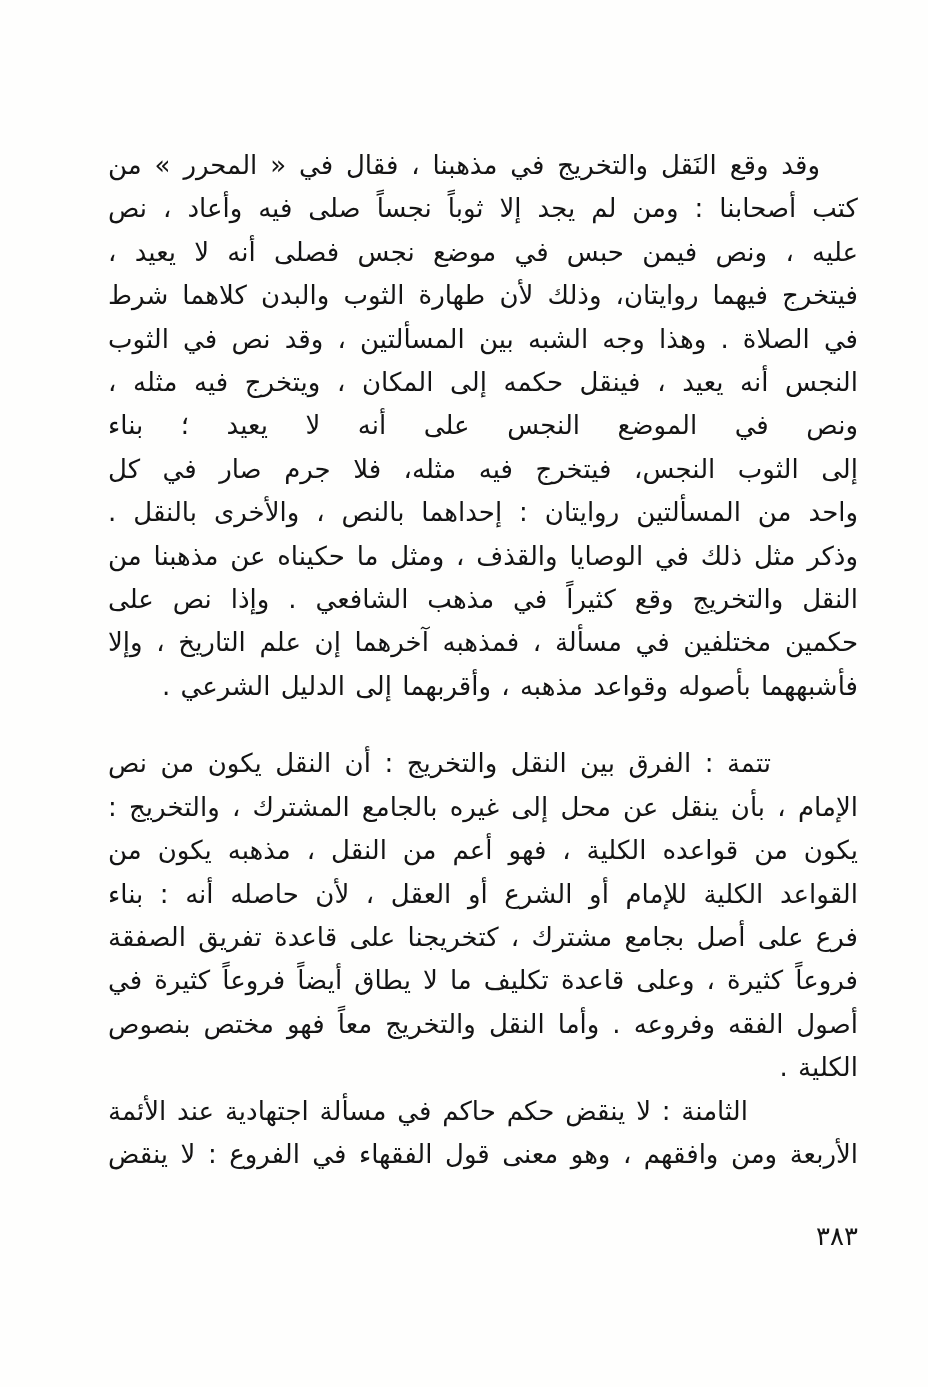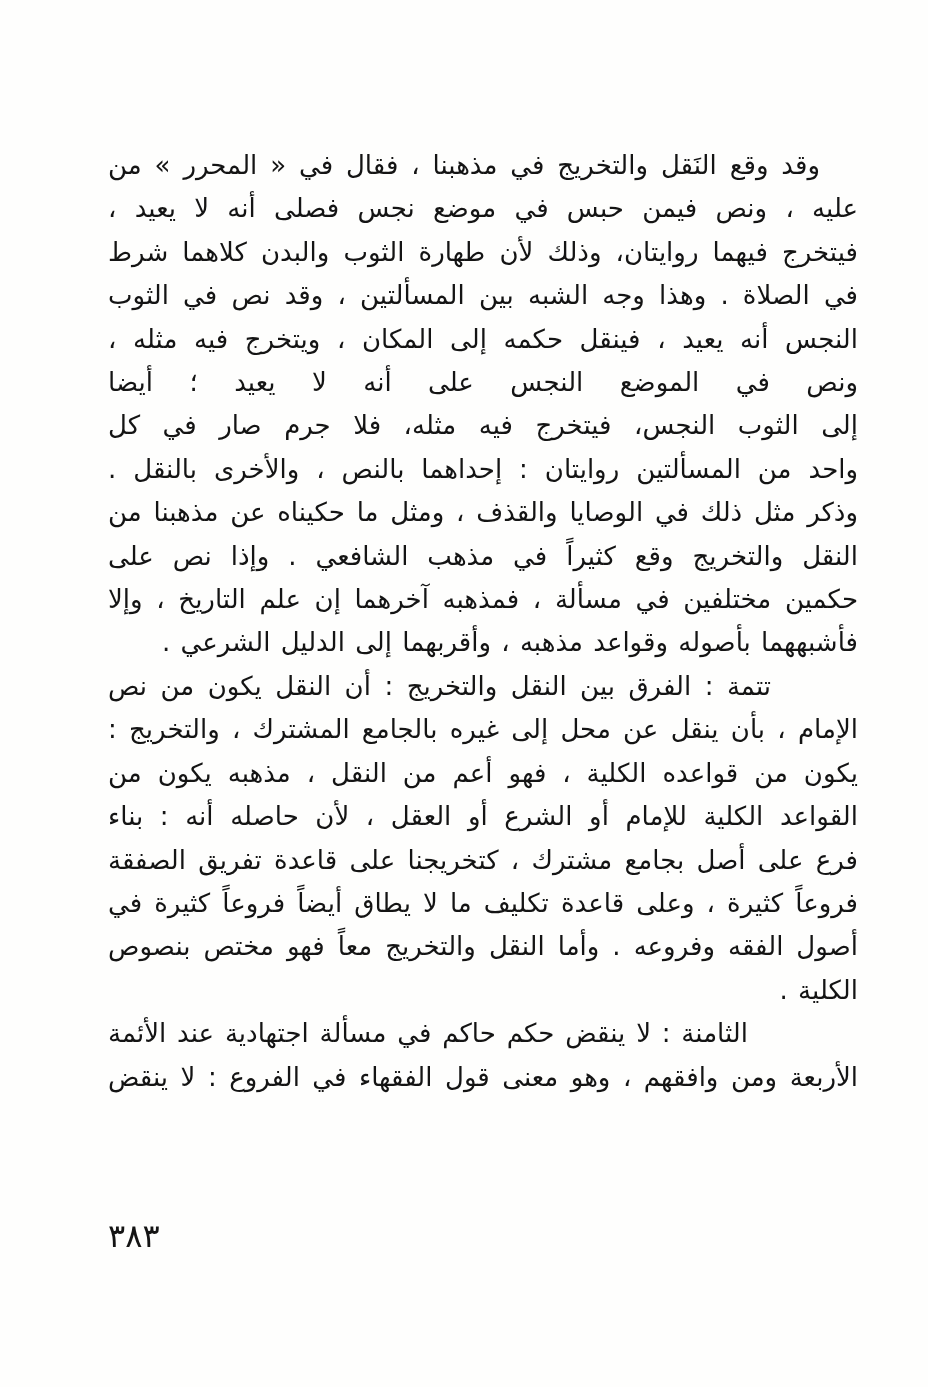--- a/index.html
+++ b/index.html
@@ -20,21 +20,21 @@
     position: absolute;
     top: 144px;
     right: 70px;
     width: 750px;
     direction: rtl;
   }
   .para {
     margin: 0;
     padding: 0;
   }
-  .para-1 { }
+  .para-1 { margin-top: 34px; }
   .para-2 { }
   .line {
     font-size: 26px;
     line-height: 43.4px;
     text-align: justify;
     text-align-last: justify;
     word-spacing: 2px;
   }
   
   .para-0 .line:first-child { padding-right: 38px; }
@@ -43,39 +43,40 @@
   
   .para-0 .line:last-child,
   .para-1 .line:last-child {
     text-align-last: right;
   }
   .page-number {
     position: absolute;
     top: 1220px;
     right: 70px;
     width: 750px;
-    text-align: left;
+    text-align: right;
     direction: rtl;
-    font-size: 32px;
+    font-size: 26px;
     line-height: 32px;
     color: #141414;
   }
 </style>
 </head>
 <body>
 
 <div class="page">
   <div class="text-block">
       <div class="para para-0">
         <div class="line">وقد وقع النَقل والتخريج في مذهبنا ، فقال في « المحرر » من</div>
+        <div class="line">كتب أصحابنا : ومن لم يجد إلا ثوباً نجساً صلى فيه وأعاد ، نص</div>
         <div class="line">عليه ، ونص فيمن حبس في موضع نجس فصلى أنه لا يعيد ،</div>
         <div class="line">فيتخرج فيهما روايتان، وذلك لأن طهارة الثوب والبدن كلاهما شرط</div>
         <div class="line">في الصلاة . وهذا وجه الشبه بين المسألتين ، وقد نص في الثوب</div>
         <div class="line">النجس أنه يعيد ، فينقل حكمه إلى المكان ، ويتخرج فيه مثله ،</div>
-        <div class="line">ونص في الموضع النجس على أنه لا يعيد ؛ أيضا</div>
+        <div class="line">ونص في الموضع النجس على أنه لا يعيد ؛ بناء</div>
         <div class="line">إلى الثوب النجس، فيتخرج فيه مثله، فلا جرم صار في كل</div>
         <div class="line">واحد من المسألتين روايتان : إحداهما بالنص ، والأخرى بالنقل .</div>
         <div class="line">وذكر مثل ذلك في الوصايا والقذف ، ومثل ما حكيناه عن مذهبنا من</div>
         <div class="line">النقل والتخريج وقع كثيراً في مذهب الشافعي . وإذا نص على</div>
         <div class="line">حكمين مختلفين في مسألة ، فمذهبه آخرهما إن علم التاريخ ، وإلا</div>
         <div class="line">فأشبههما بأصوله وقواعد مذهبه ، وأقربهما إلى الدليل الشرعي .</div>
       </div>
       <div class="para para-1">
         <div class="line">تتمة : الفرق بين النقل والتخريج : أن النقل يكون من نص</div>
         <div class="line">الإمام ، بأن ينقل عن محل إلى غيره بالجامع المشترك ، والتخريج :</div>

